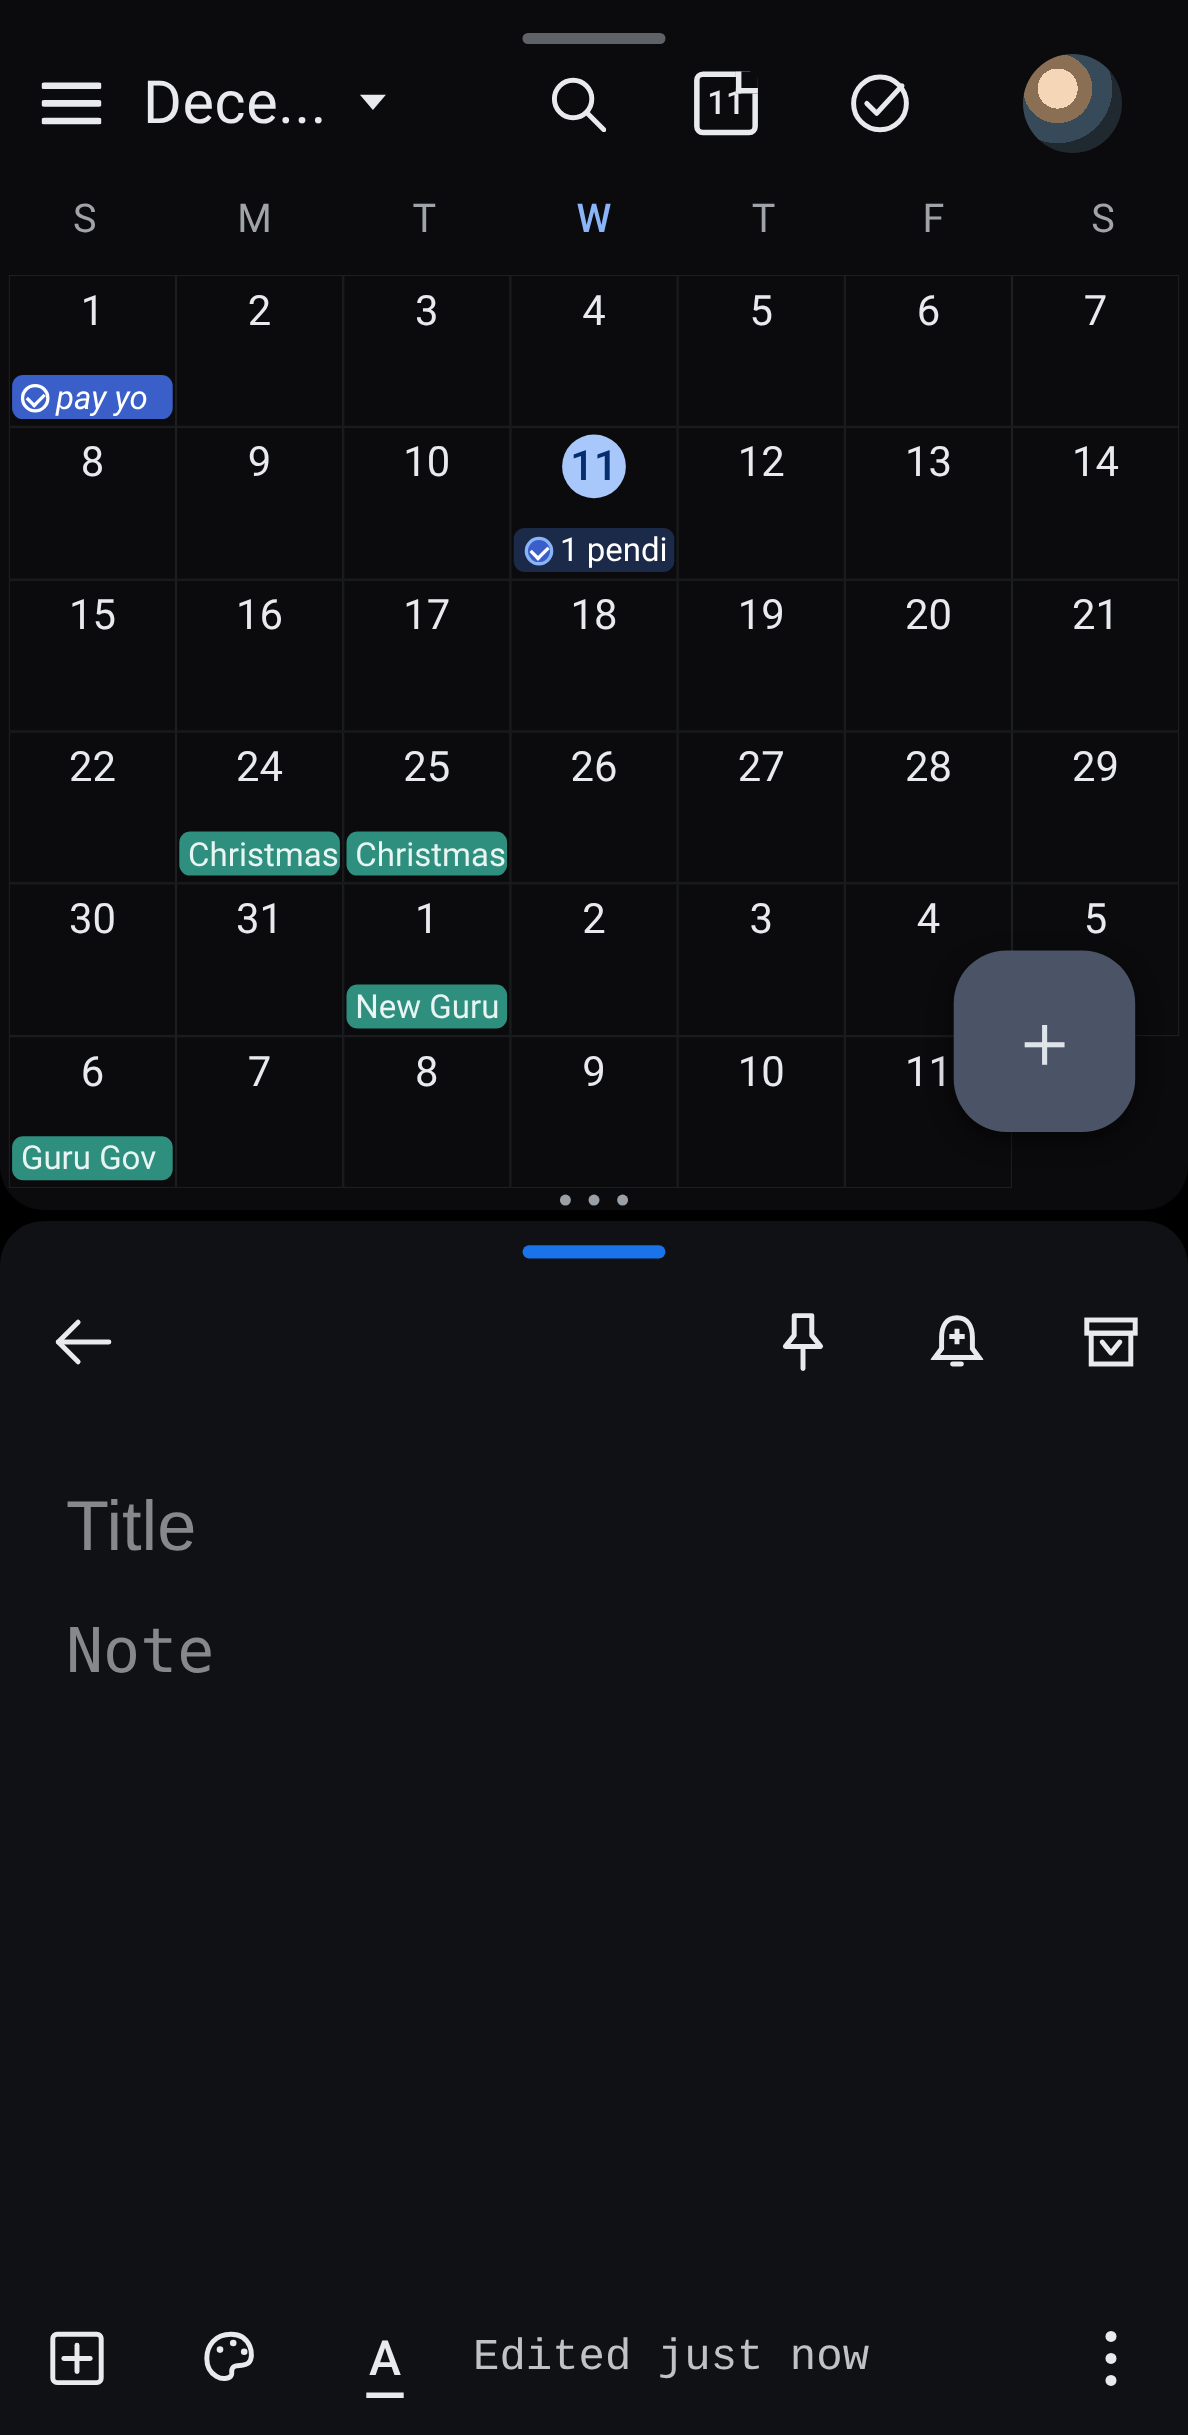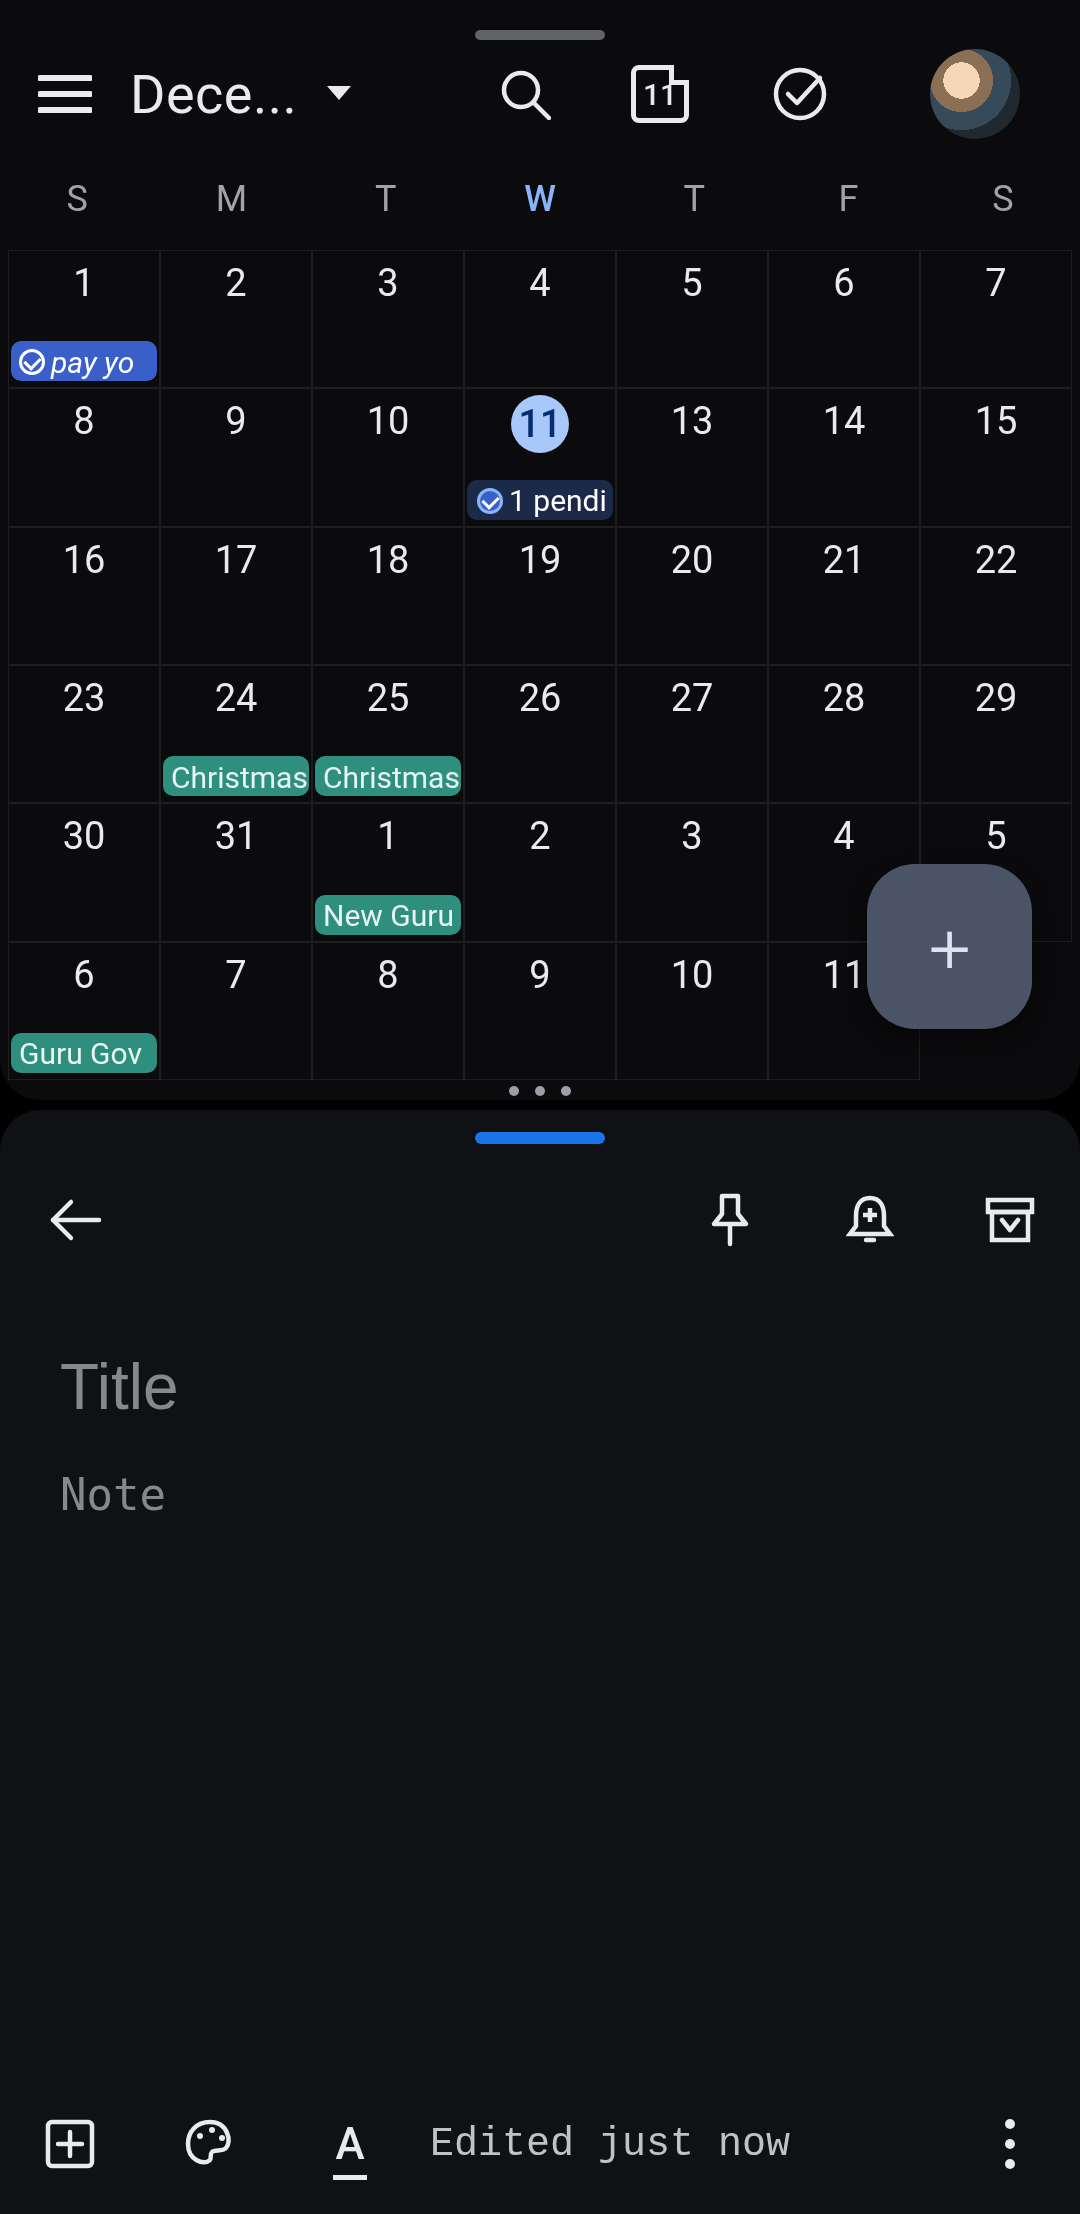--- a/index.html
+++ b/index.html
@@ -194,21 +194,21 @@
     font-size:64px;
     color:#e8eaed;
     outline:none;
   }
   .title-input::placeholder { color:#86888c; }
   .note-input {
     margin-top: 45px;
     width:100%;
     background:transparent;
     border:none;
-    font-size:44px;
+    font-size:56px;
     color:#e8eaed;
     outline:none;
     resize:none;
   }
   .note-input::placeholder { color:#86888c; }
 
   .notes-bottom {
     position:absolute;
     bottom:0; left:0; width:100%; height:140px;
     display:flex; align-items:center;
@@ -314,20 +314,23 @@
         <div class="daynum">10</div>
       </div>
       <div class="cell">
         <div class="daynum today">11</div>
         <div class="chip pending">
           <span class="mini-check"></span>
           <span>1 pendi</span>
         </div>
       </div>
       <div class="cell">
+        <div class="daynum">12</div>
+      </div>
+      <div class="cell">
         <div class="daynum">13</div>
       </div>
       <div class="cell">
         <div class="daynum">14</div>
       </div>
       <div class="cell">
         <div class="daynum">15</div>
       </div>
       <div class="cell">
         <div class="daynum">16</div>
@@ -342,23 +345,20 @@
         <div class="daynum">19</div>
       </div>
       <div class="cell">
         <div class="daynum">20</div>
       </div>
       <div class="cell">
         <div class="daynum">21</div>
       </div>
       <div class="cell">
         <div class="daynum">22</div>
-      </div>
-      <div class="cell">
-        <div class="daynum">23</div>
       </div>
       <div class="cell">
         <div class="daynum">24</div>
         <div class="chip holiday">
           <span>Christmas</span>
         </div>
       </div>
       <div class="cell">
         <div class="daynum">25</div>
         <div class="chip holiday">

